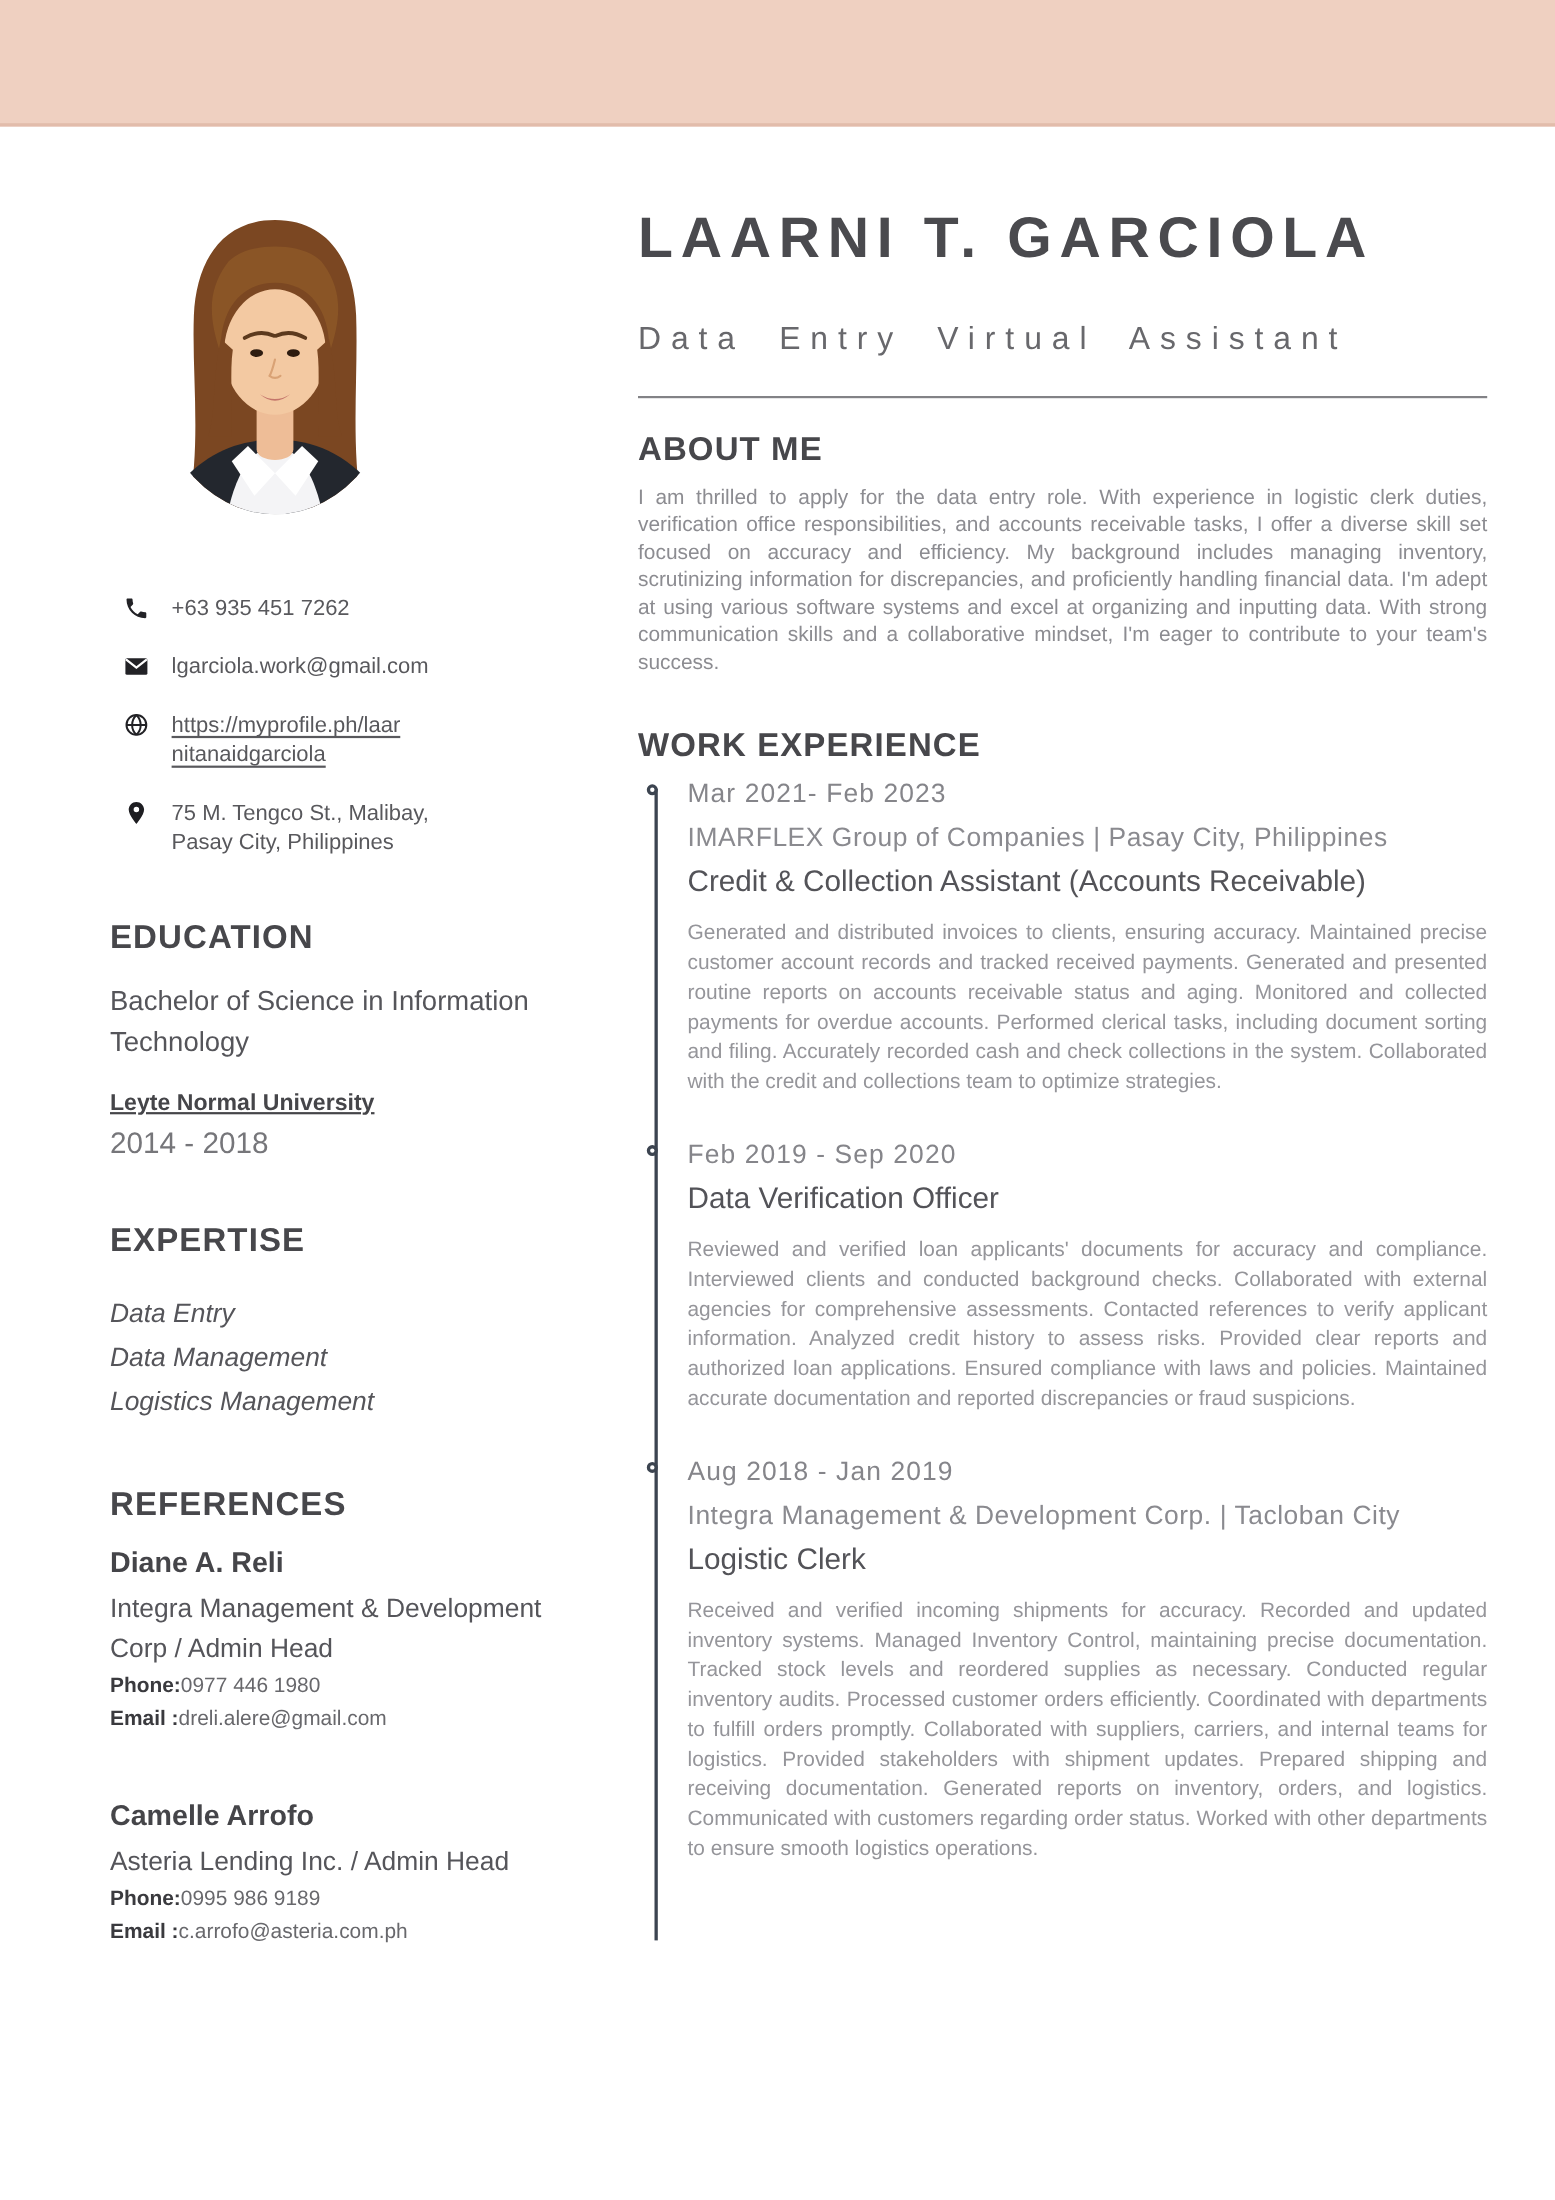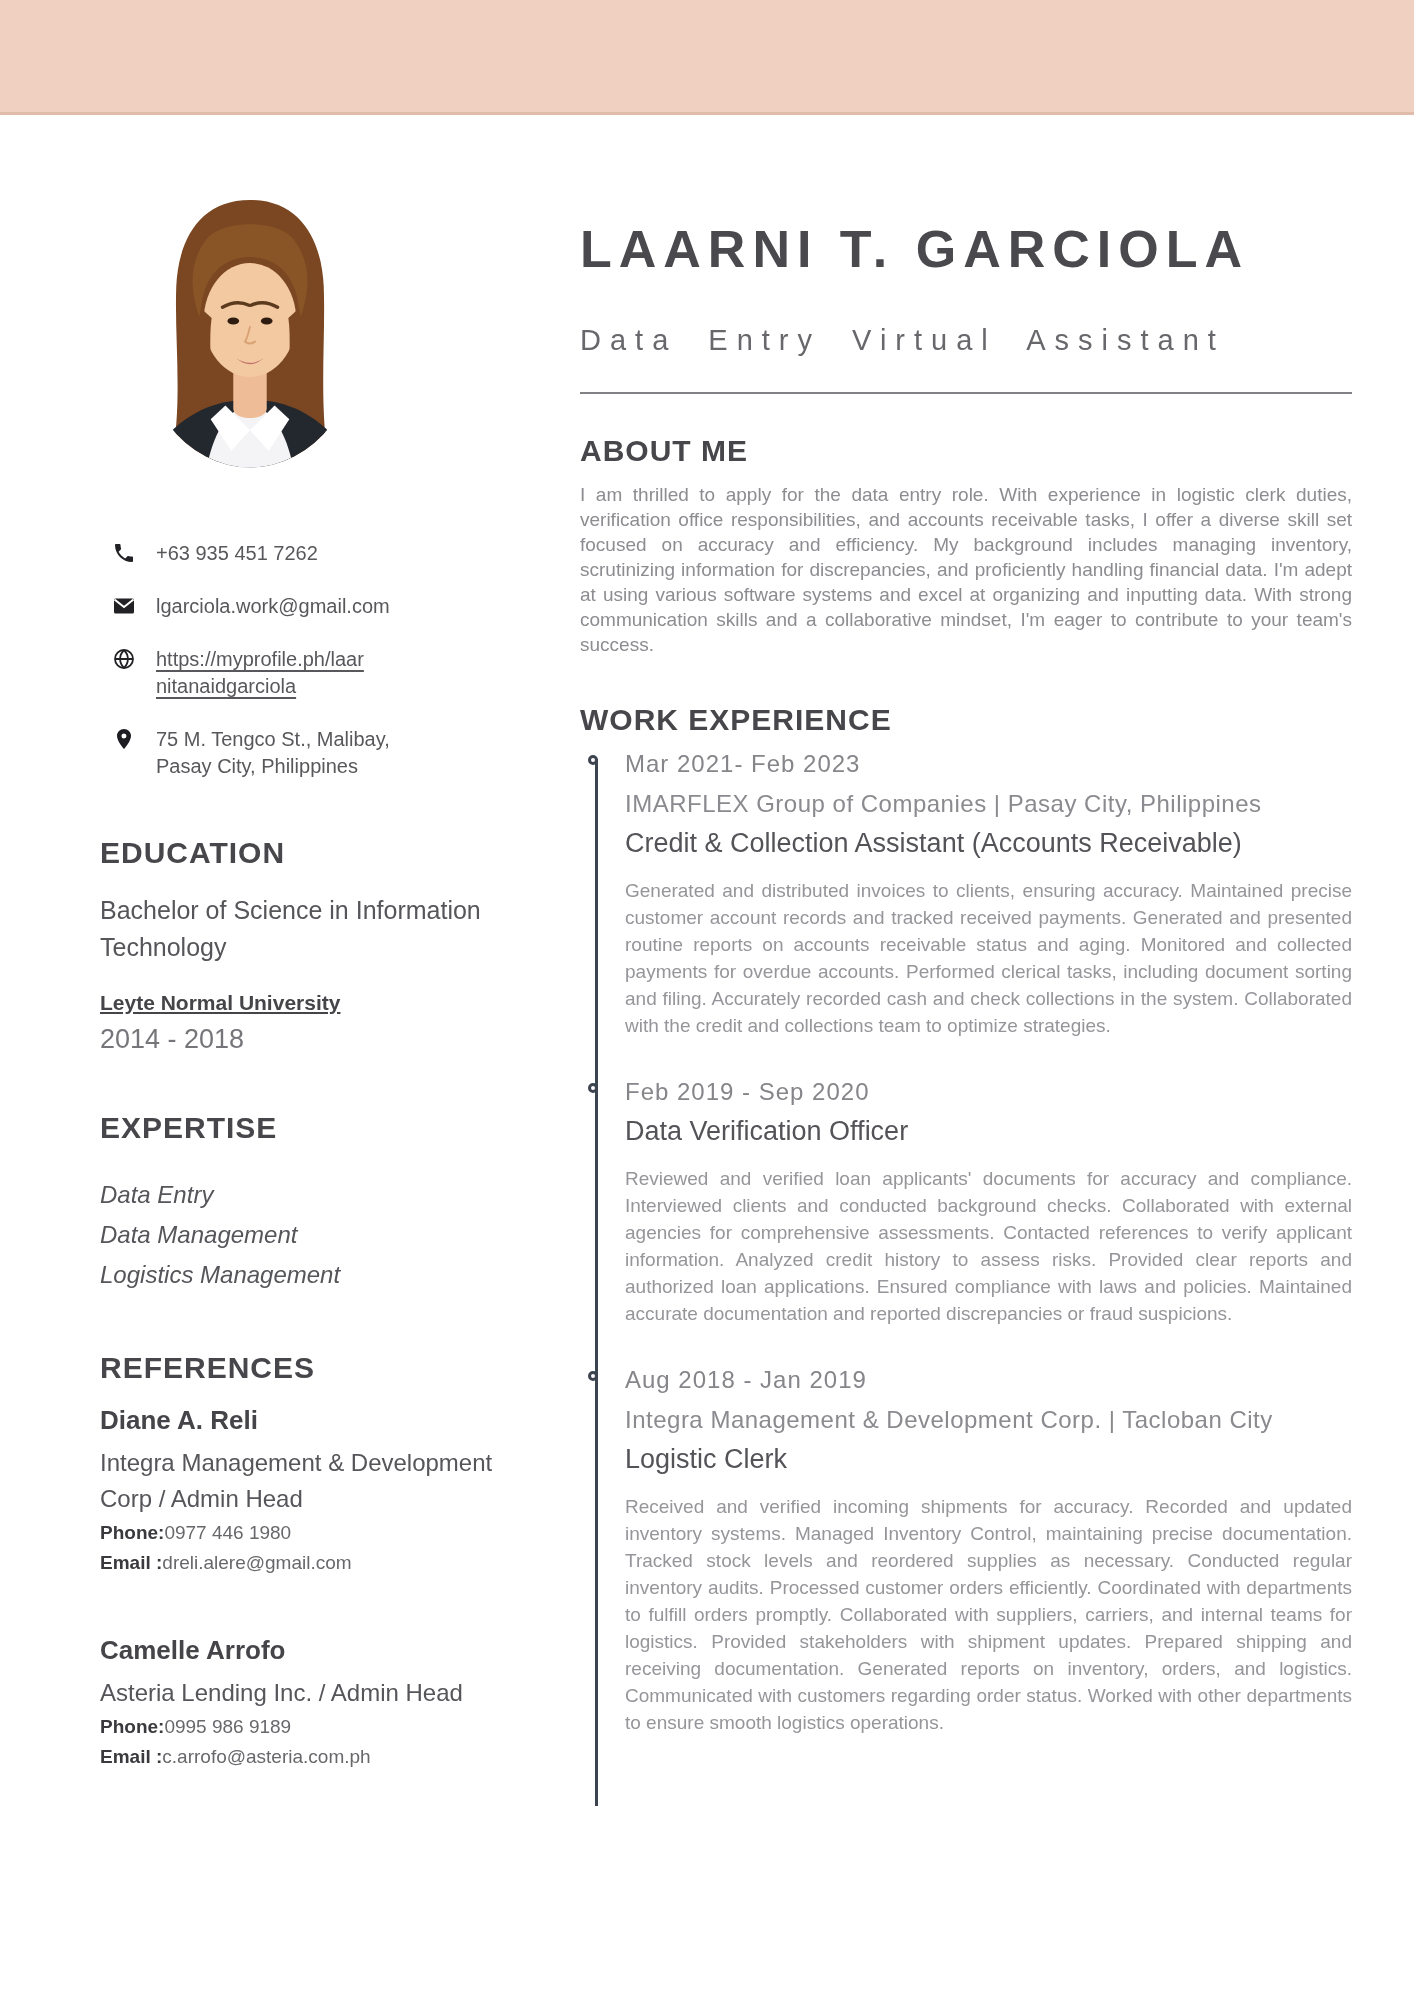--- a/index.html
+++ b/index.html
@@ -36,26 +36,26 @@
   .expertise-list li { font-size:24px; line-height:40px; color:#55555a; }
 
   .ref-block { margin-top:18px; }
   .ref-block + .ref-block { margin-top:56px; }
   .ref-name { font-size:26px; line-height:34px; font-weight:700; color:#454549; }
   .ref-role { margin-top:8px; font-size:24px; line-height:36px; color:#55555a; }
   .ref-line { margin-top:2px; font-size:19px; line-height:28px; color:#68686c; }
   .ref-line .lbl { font-weight:700; color:#3a3a3e; }
 
   
-  .name { margin-top:104px; font-size:52px; line-height:60px; font-weight:700; letter-spacing:7px; color:#4a4a4e; }
+  .name { margin-top:72px; font-size:52px; line-height:60px; font-weight:700; letter-spacing:7px; color:#4a4a4e; }
   .subtitle { margin-top:44px; font-size:29px; line-height:35px; letter-spacing:9px; word-spacing:14px; color:#68686c; }
   .divider { margin-top:34px; height:2px; background:#828286; border:none; }
 
   .main-heading { font-size:30px; line-height:38px; font-weight:700; letter-spacing:1px; color:#47474b; }
-  .about-heading { margin-top:38px; }
+  .about-heading { margin-top:28px; }
   .about-text { margin-top:12px; font-size:19px; line-height:25px; color:#8c8c91; text-align:justify; }
 
   .work-heading { margin-top:44px; }
   .jobs { margin-top:10px; position:relative; padding-left:45px; }
   .jobs::before {
     content:""; position:absolute; left:15px; top:10px; bottom:-70px;
     width:3px; background:#3c4450;
   }
   .job { position:relative; }
   .job + .job { margin-top:38px; }

